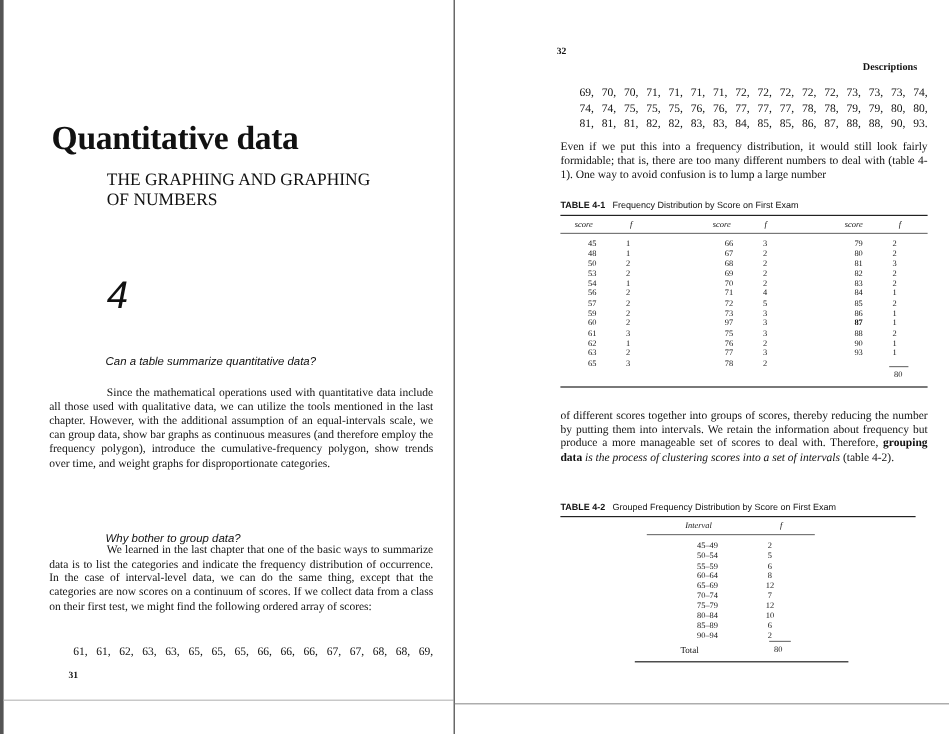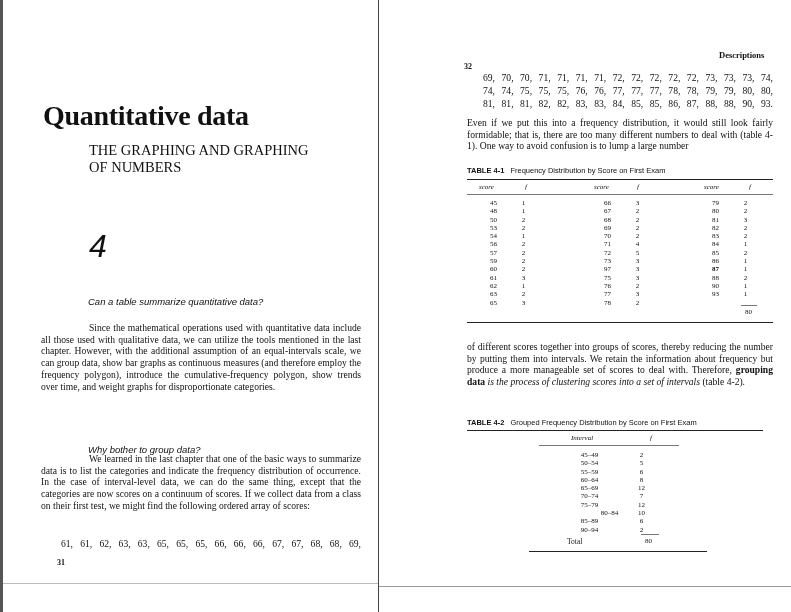--- a/index.html
+++ b/index.html
@@ -43,21 +43,21 @@
   <div class="abs q-head" style="left:85px; top:444px;">Why bother to group data?</div>
   <div class="abs para" style="left:38px; top:453px; width:320px;"><span class="indent"></span><span>We learned in the last chapter that one of the basic ways to summarize data is to list the categories and indicate the frequency distribution of occurrence. In the case of interval-level data, we can do the same thing, except that the categories are now scores on a continuum of scores. If we collect data from a class on their first test, we might find the following ordered array of scores:</span></div>
 
   <div class="abs scores" style="left:58px; top:537px; width:300px;">61, 61, 62, 63, 63, 65, 65, 65, 66, 66, 66, 67, 67, 68, 68, 69,</div>
 
   <div class="abs folio" style="left:54px; top:558px;">31</div>
   <div class="bottom-fold" style="top:583px; width:375px;"></div>
 </div>
 
 <div id="right-page" class="page">
-  <div class="abs folio" style="left:85px; top:62px;">32</div>
+  <div class="abs folio" style="left:85px; top:38px;">32</div>
   <div class="abs running-head" style="left:340px; top:50px;font-weight:bold;">Descriptions</div>
 
   <div class="abs scores" style="left:104px; top:71px; width:290px;">69, 70, 70, 71, 71, 71, 71, 72, 72, 72, 72, 72, 73, 73, 73, 74,</div>
   <div class="abs scores" style="left:104px; top:84px; width:290px;">74, 74, 75, 75, 75, 76, 76, 77, 77, 77, 78, 78, 79, 79, 80, 80,</div>
   <div class="abs scores" style="left:104px; top:97px; width:290px;">81, 81, 81, 82, 82, 83, 83, 84, 85, 85, 86, 87, 88, 88, 90, 93.</div>
 
   <div class="abs para" style="left:88px; top:117px; width:306px;">Even if we put this into a frequency distribution, it would still look fairly formidable; that is, there are too many different numbers to deal with (table 4-1). One way to avoid confusion is to lump a large number</div>
 
   <div class="abs table-caption" style="left:88px; top:166px;"><b>TABLE 4-1</b><span>Frequency Distribution by Score on First Exam</span></div>
   <div class="hrule" style="left:88px; top:179px; width:306px;"></div>
@@ -269,21 +269,21 @@
         </tr>
         <tr>
           <td style="width: 55%;">70–74</td>
           <td>7</td>
         </tr>
         <tr>
           <td style="width: 55%;">75–79</td>
           <td>12</td>
         </tr>
         <tr>
-          <td style="width: 55%; text-align: right;">80–84</td>
+          <td style="width: 55%;">80–84</td>
           <td>10</td>
         </tr>
         <tr>
           <td style="width: 55%;">85–89</td>
           <td>6</td>
         </tr>
         <tr>
           <td style="width: 55%;">90–94</td>
           <td>2</td>
         </tr>

